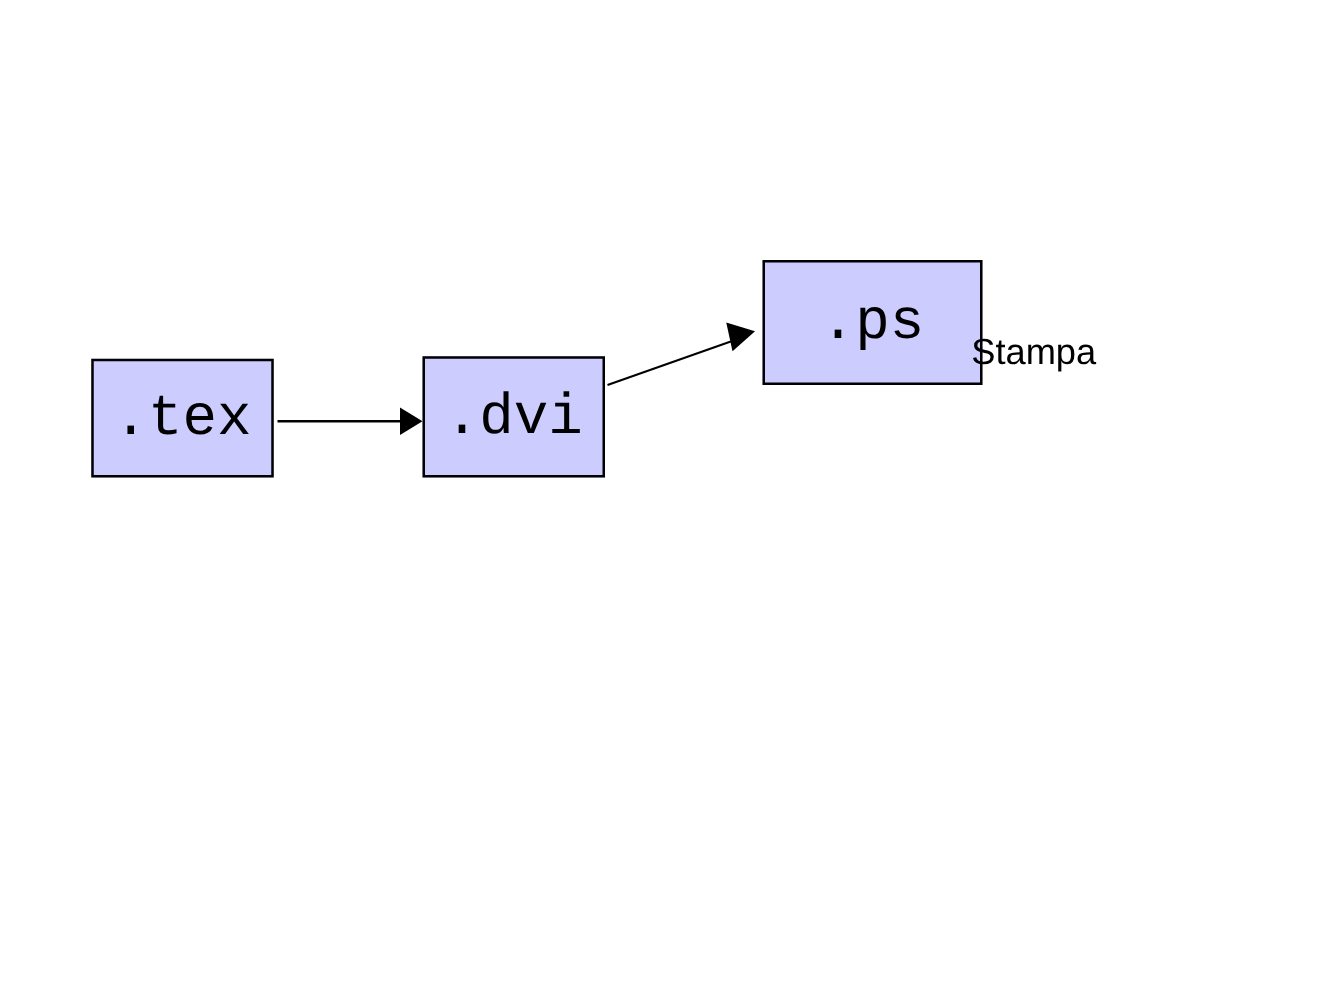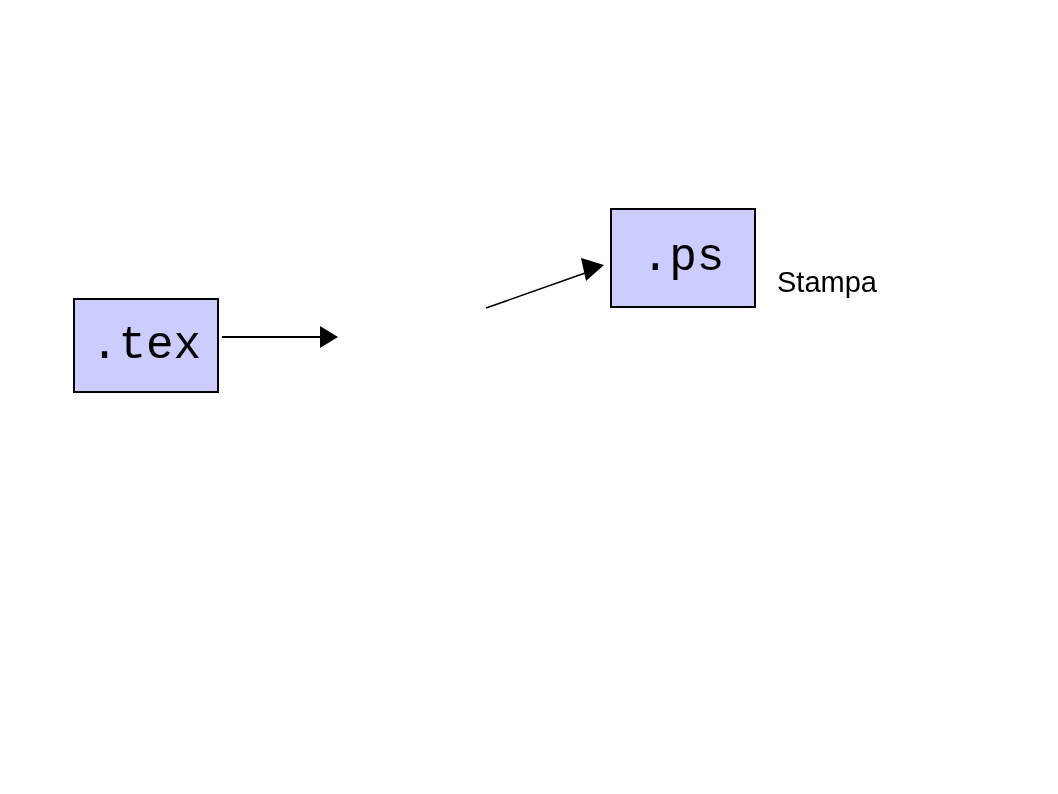--- a/index.html
+++ b/index.html
@@ -31,32 +31,31 @@
     color: #000000;
     letter-spacing: 0px;
     white-space: pre;
     user-select: none;
   }
   #node-tex {
     left: 73px;
     top: 287px;
     width: 146px;
     height: 95px;
-    margin-top: 11px;
   }
   #node-dvi {
     left: 338px;
     top: 285px;
     width: 146px;
     height: 97px;
   }
   #node-ps {
     left: 610px;
     top: 208px;
-    width: 146px;
+    width: 176px;
     height: 100px;
   }
   .free-label {
     position: absolute;
     font-family: "Liberation Sans", sans-serif;
     font-size: 29px;
     line-height: 1;
     color: #000000;
     white-space: pre;
     user-select: none;
@@ -88,20 +87,23 @@
     <g>
       <line x1="486" y1="308" x2="588" y2="272" stroke="#000000" stroke-width="1.6"></line>
       <polygon points="581,258 604,265 586,281" fill="#000000"></polygon>
     </g>
   </svg>
 
   <div class="node" id="node-tex">
     <span class="node-label">.tex</span>
   </div>
 
+  <div class="node" id="node-dvi">
+    <span class="node-label">.dvi</span>
+  </div>
 
   <div class="node" id="node-ps">
     <span class="node-label">.ps</span>
   </div>
 
   <div class="free-label" id="label-stampa">Stampa</div>
 
 </div>
 
 </body></html>

